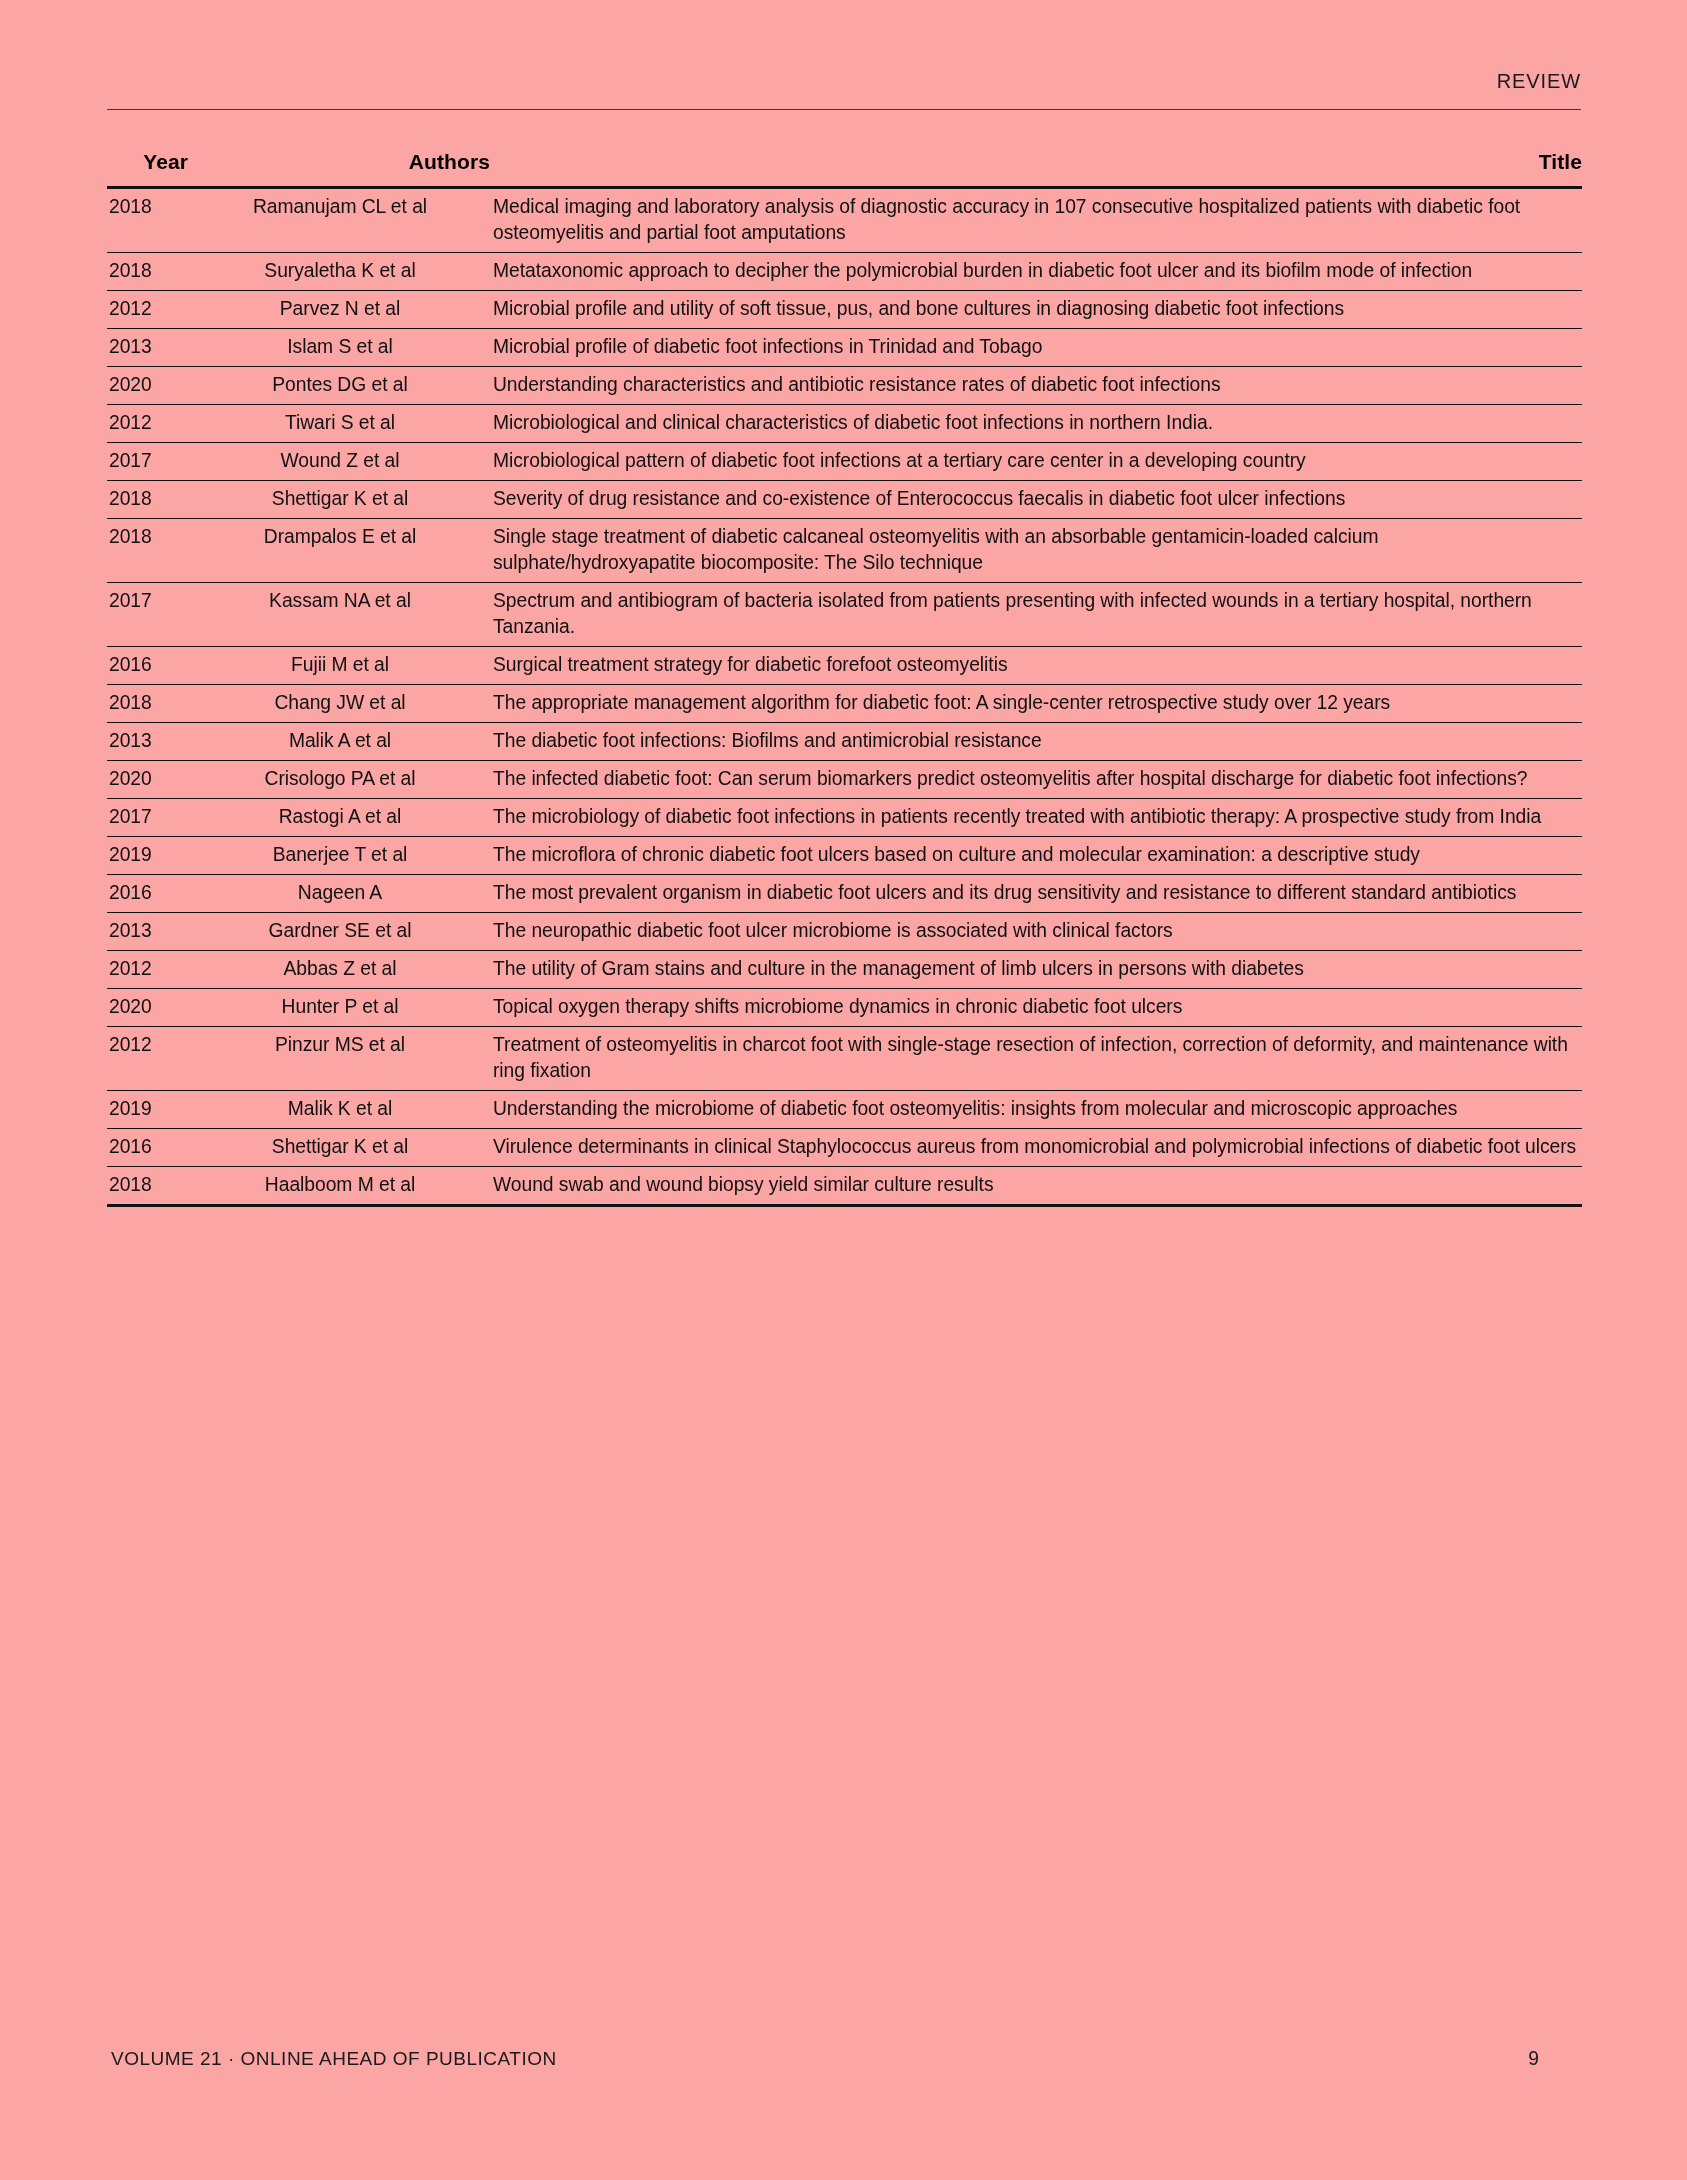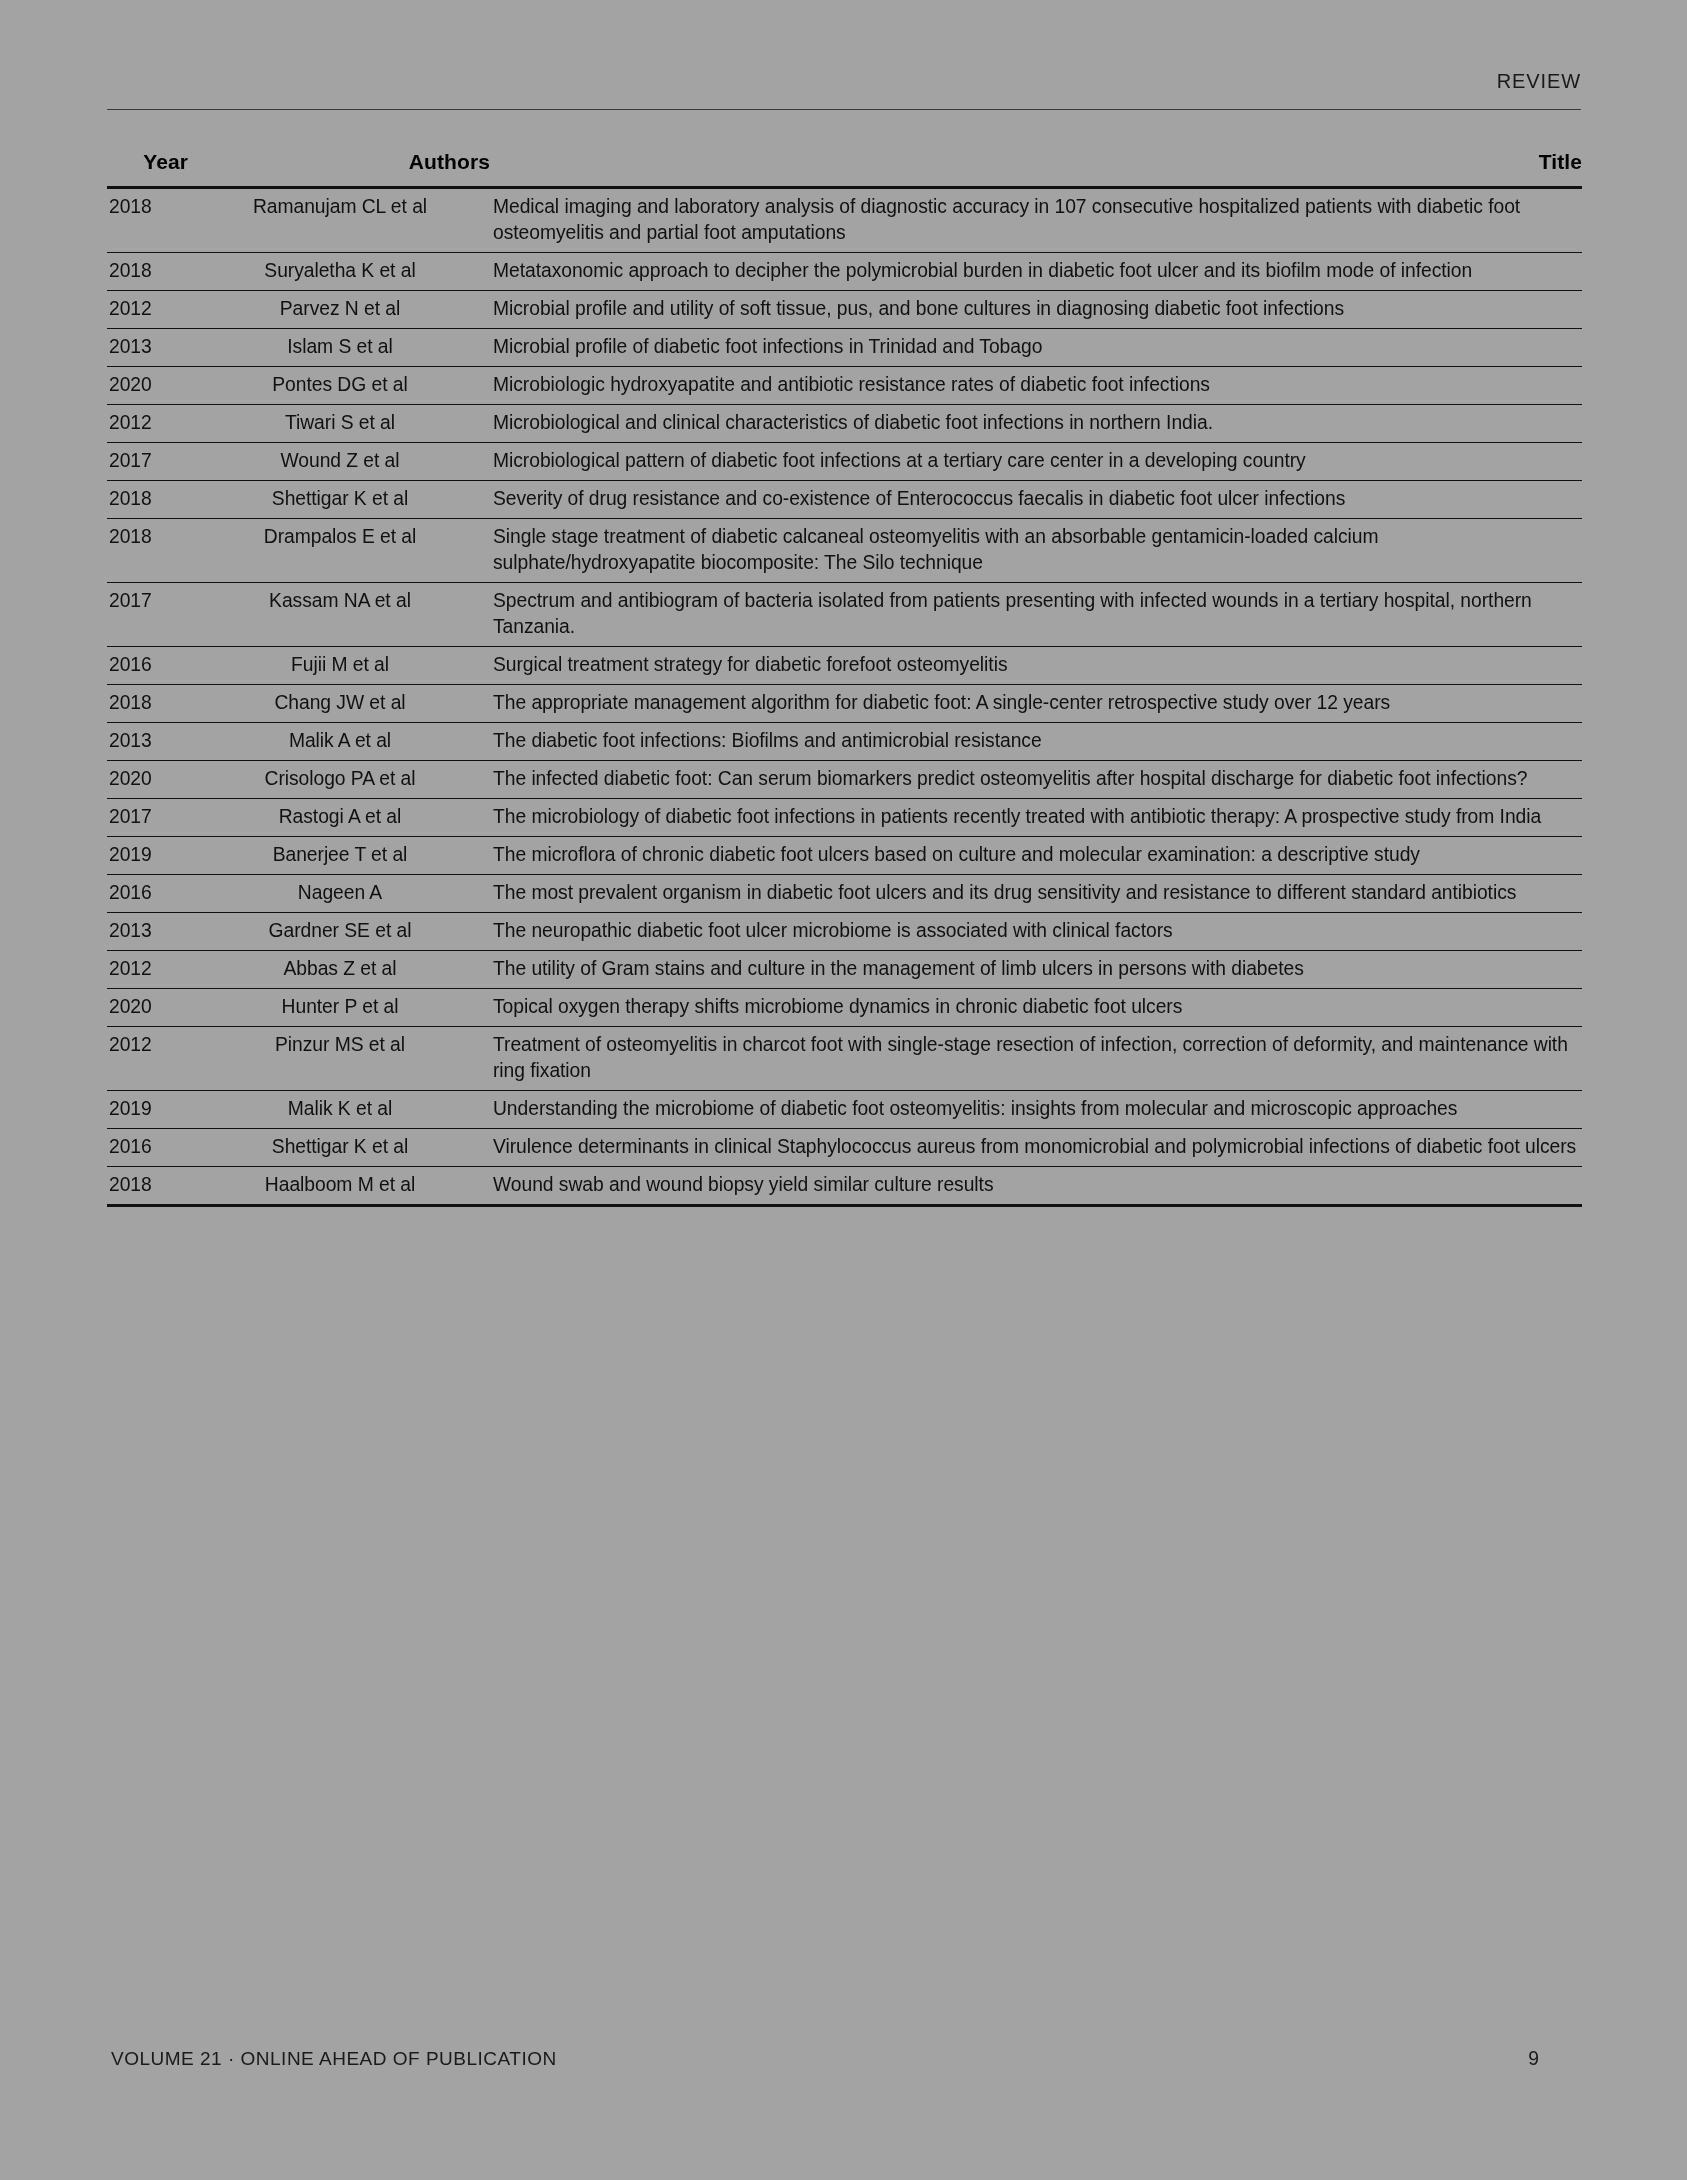--- a/index.html
+++ b/index.html
@@ -8,21 +8,21 @@
     background: #ffffff;
   }
   body {
     font-family: "Liberation Sans", sans-serif;
     color: #000000;
   }
   .page {
     position: relative;
     width: 1688px;
     height: 2180px;
-    background: #a3a3a3;
+    background: #fca5a5;
     box-sizing: border-box;
     overflow: hidden;
   }
 
   
   .runhead {
     position: absolute;
     left: 107px;
     right: 107px;
     top: 69px;
@@ -163,21 +163,21 @@
             <td class="td-title">Microbial profile and utility of soft tissue, pus, and bone cultures in diagnosing diabetic foot infections</td>
           </tr>
           <tr>
             <td class="td-year">2013</td>
             <td class="td-auth">Islam S et al</td>
             <td class="td-title">Microbial profile of diabetic foot infections in Trinidad and Tobago</td>
           </tr>
           <tr>
             <td class="td-year">2020</td>
             <td class="td-auth">Pontes DG et al</td>
-            <td class="td-title">Microbiologic hydroxyapatite and antibiotic resistance rates of diabetic foot infections</td>
+            <td class="td-title">Understanding characteristics and antibiotic resistance rates of diabetic foot infections</td>
           </tr>
           <tr>
             <td class="td-year">2012</td>
             <td class="td-auth">Tiwari S et al</td>
             <td class="td-title">Microbiological and clinical characteristics of diabetic foot infections in northern India.</td>
           </tr>
           <tr>
             <td class="td-year">2017</td>
             <td class="td-auth">Wound Z et al</td>
             <td class="td-title">Microbiological pattern of diabetic foot infections at a tertiary care center in a developing country</td>

